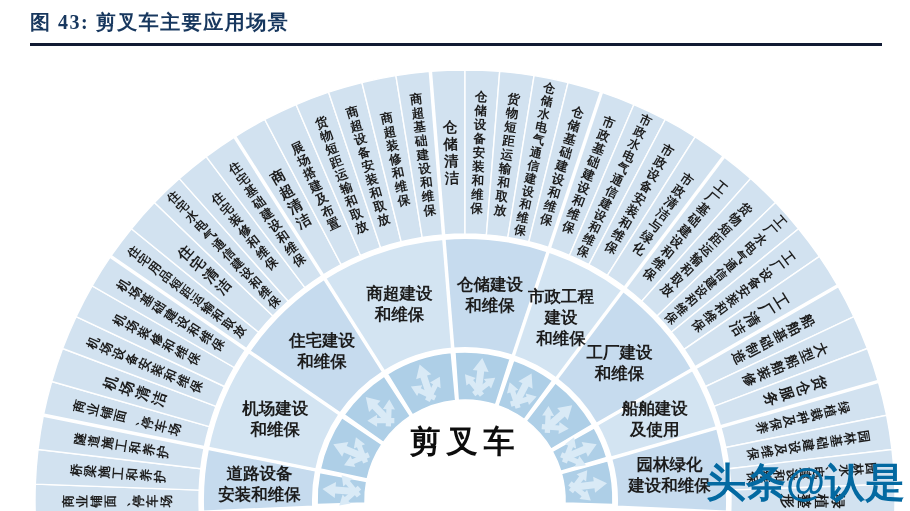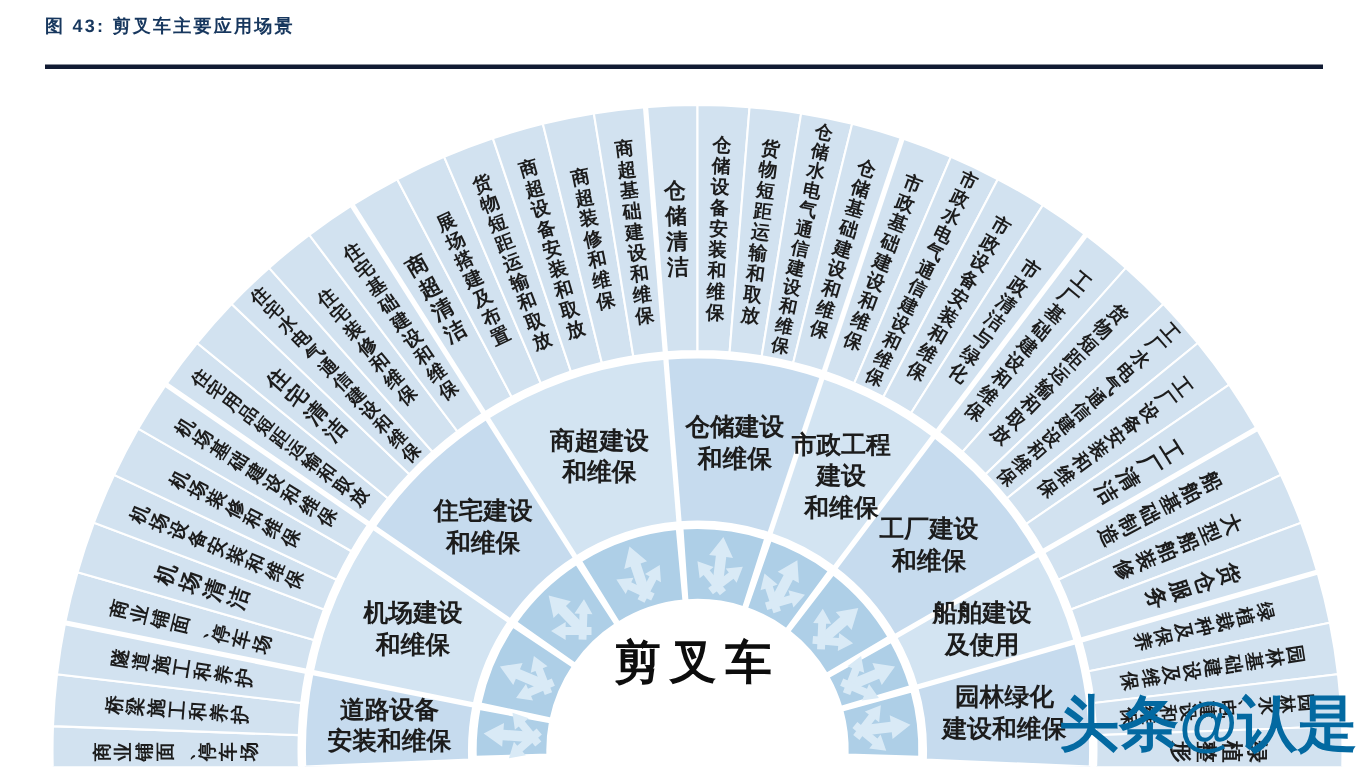--- a/index.html
+++ b/index.html
@@ -1,18 +1,18 @@
 <!DOCTYPE html>
 <html><head>
 <meta charset="utf-8">
 <style>
   html,body{margin:0;padding:0;background:#ffffff;width:910px;height:511px;overflow:hidden;}
   body{font-family:"Liberation Sans","DejaVu Sans",sans-serif;position:relative;}
   .figure-header{position:absolute;top:9px;left:30px;right:28px;}
-  .figure-title{font-size:12px;font-weight:bold;color:#17375e;letter-spacing:1.5px;font-family:Liberation Sans, sans-serif;}
+  .figure-title{font-size:20px;font-weight:bold;color:#17375e;letter-spacing:1.5px;font-family:Liberation Serif, serif;}
   .title-rule{position:absolute;top:43px;left:30px;width:852px;height:3px;background:#111b33;}
   .fan-svg{position:absolute;top:46px;left:0;}
   .fan-svg text{font-family:"Liberation Sans","DejaVu Sans",sans-serif;}
   .watermark{position:absolute;right:5px;bottom:1px;font-size:40px;font-weight:bold;color:#0369a1;z-index:5;letter-spacing:0;margin-left:42px;}
 </style>
 </head>
 <body>
 
 <header class="figure-header">
   <div class="figure-title">图 43: 剪叉车主要应用场景</div>

